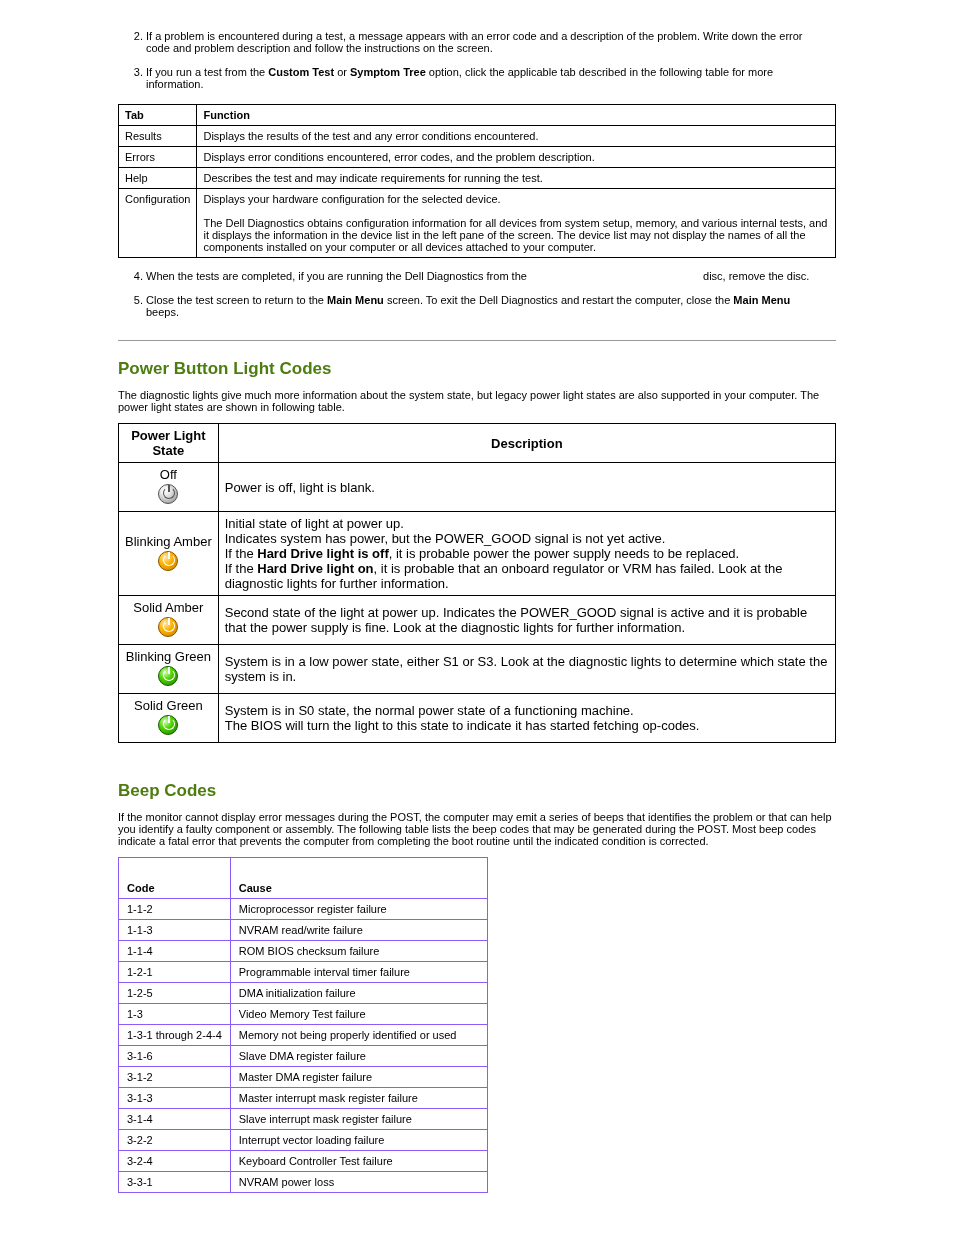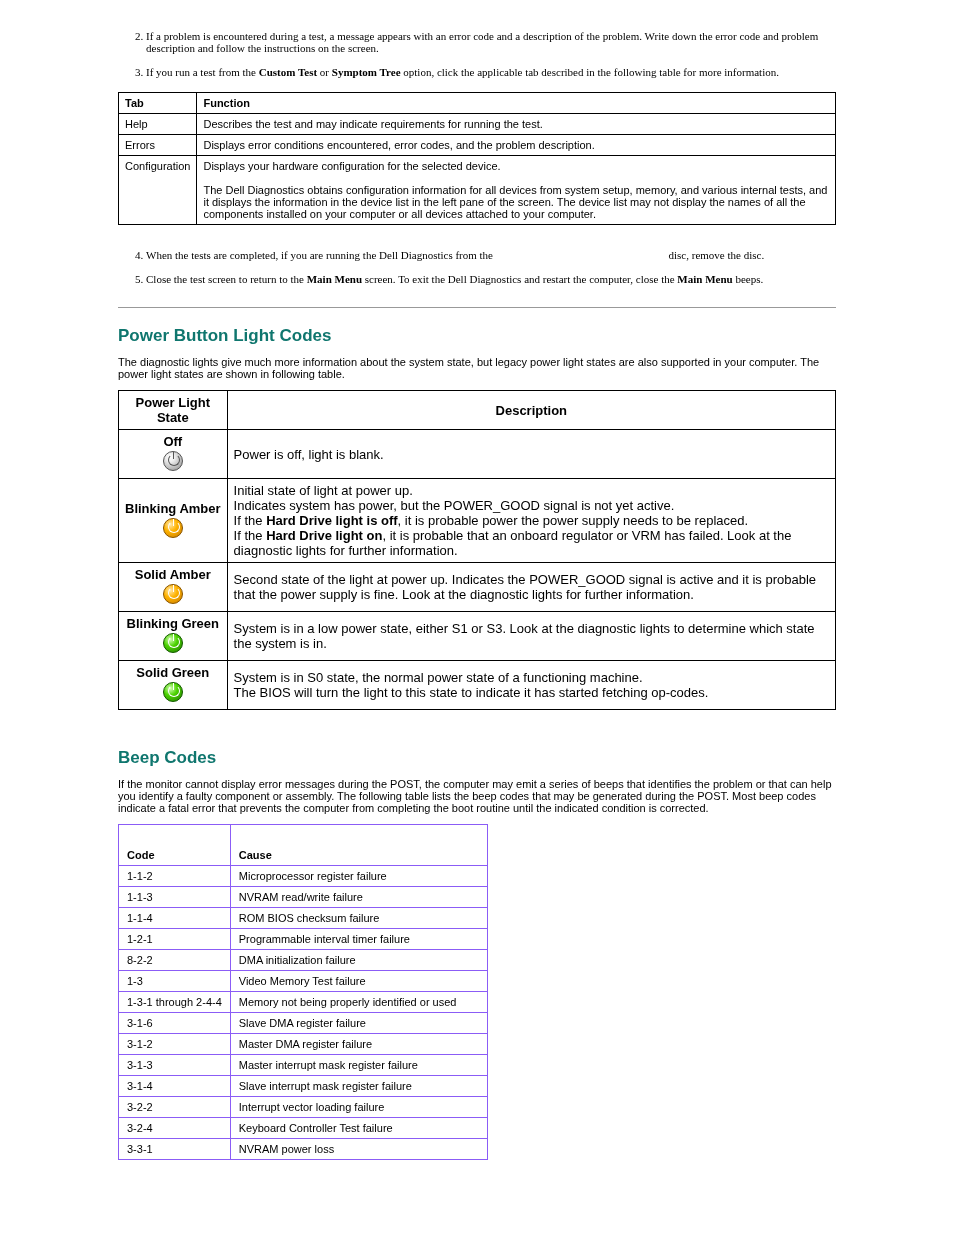--- a/index.html
+++ b/index.html
@@ -7,49 +7,48 @@
     font-size: 11px;
     color: #000;
     margin: 0;
     padding: 30px 118px 60px 118px;
     background: #fff;
     width: 718px;
   }
   ol.num-list {
     list-style-type: decimal;
     padding-left: 28px;
-    margin: 0 0 14px 0;
-    font-family: Liberation Serif, serif;
+    margin: 0 12px 14px 0;
   }
   ol.num-list li {
     margin-bottom: 12px;
   }
   table.bordered {
     border-collapse: collapse;
     width: 100%;
-    margin: 8px 0 24px 0;
+    margin: 8px 0 12px 0;
     padding-left: 12px;
   }
   table.bordered td, table.bordered th {
     border: 1px solid #000;
     padding: 4px 6px;
     text-align: left;
     vertical-align: top;
     font-size: 11px;
   }
   table.bordered th {
     font-weight: bold;
   }
   hr.rule {
     border: none;
     border-top: 1px solid #999;
     margin: 22px 0 18px 0;
   }
   h2.section {
-    color: #0f766e;
+    color: #4d7c0f;
     font-size: 17px;
     font-weight: bold;
     margin: 0 0 10px 0;
   }
   p.intro {
     margin: 6px 0 10px 0;
   }
   .bold { font-weight: bold; }
 
   
@@ -68,21 +67,21 @@
     text-align: center;
     font-weight: bold;
   }
   td.state-cell {
     text-align: center;
     vertical-align: top;
     white-space: nowrap;
     width: 1%;
   }
   .state-label {
-    font-weight: bold;
+    font-weight: normal;
     display: block;
     margin-bottom: 2px;
   }
   .pwr-btn {
     display: inline-block;
     width: 20px;
     height: 20px;
     border-radius: 50%;
     position: relative;
     background: radial-gradient(circle at 35% 30%, #ffffff 0%, #eeeeee 25%, #bfbfbf 60%, #888 100%);
@@ -139,26 +138,30 @@
 
 <table class="bordered">
   <tbody>
       <tr>
     <th>Tab</th>
     <th>Function</th>
   </tr>
   </tbody>
     <tbody id="tabtable-body">
       <tr>
+        <td>Results</td>
+        <td>Displays the results of the test and any error conditions encountered.</td>
+      </tr>
+      <tr>
+        <td>Errors</td>
+        <td>Displays error conditions encountered, error codes, and the problem description.</td>
+      </tr>
+      <tr>
         <td>Help</td>
         <td>Describes the test and may indicate requirements for running the test.</td>
-      </tr>
-      <tr>
-        <td>Errors</td>
-        <td>Displays error conditions encountered, error codes, and the problem description.</td>
       </tr>
       <tr>
         <td>Configuration</td>
         <td><span>Displays your hardware configuration for the selected device.</span><br><br><span>The Dell Diagnostics obtains configuration information for all devices from system setup, memory, and various internal tests, and it displays the information in the device list in the left pane of the screen. The device list may not display the names of all the components installed on your computer or all devices attached to your computer.</span></td>
       </tr>
     </tbody>
 </table>
 
 <ol class="num-list" start="4">
   <li>
@@ -249,21 +252,21 @@
       </tr>
       <tr>
         <td>1-1-4</td>
         <td>ROM BIOS checksum failure</td>
       </tr>
       <tr>
         <td>1-2-1</td>
         <td>Programmable interval timer failure</td>
       </tr>
       <tr>
-        <td>8-2-2</td>
+        <td>1-2-5</td>
         <td>DMA initialization failure</td>
       </tr>
       <tr>
         <td>1-3</td>
         <td>Video Memory Test failure</td>
       </tr>
       <tr>
         <td>1-3-1 through 2-4-4</td>
         <td>Memory not being properly identified or used</td>
       </tr>

